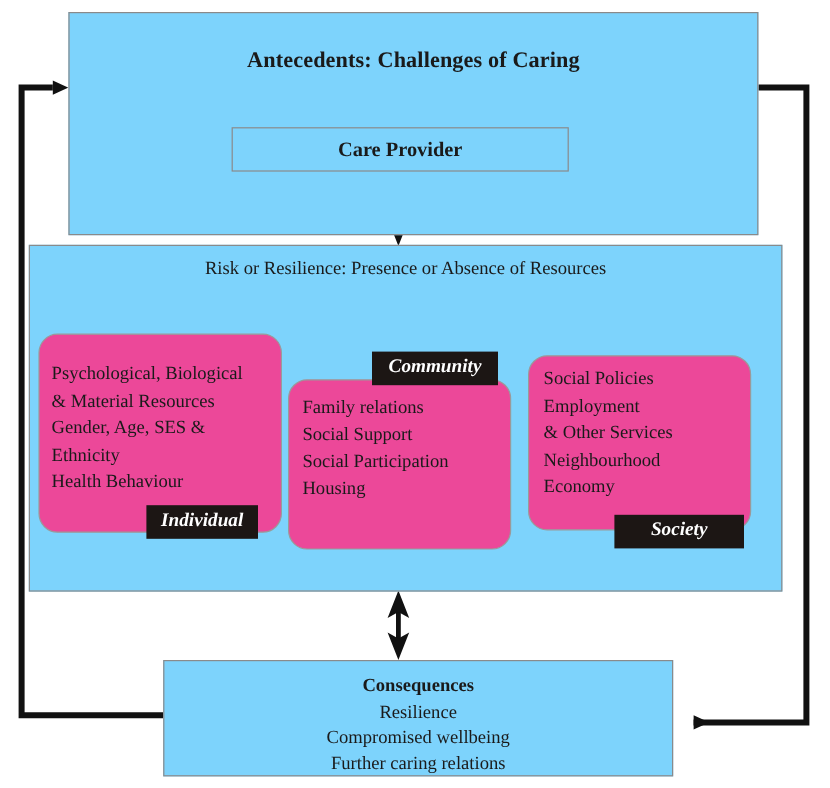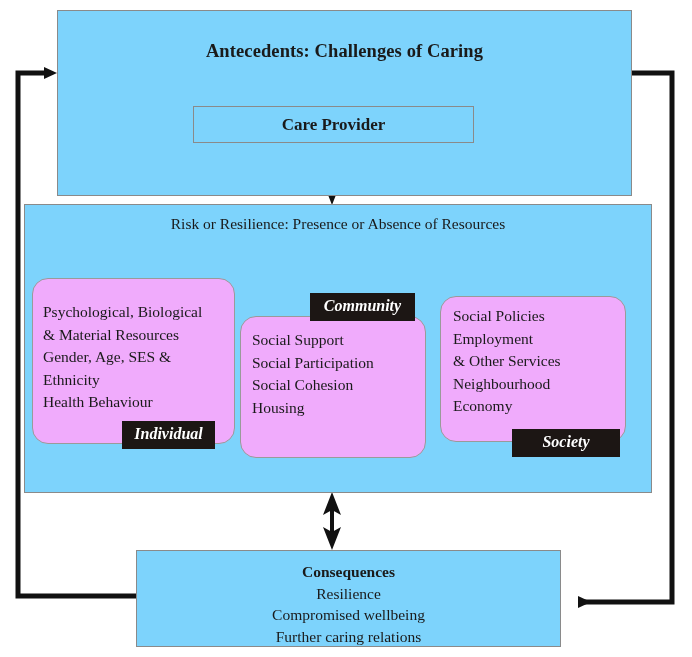--- a/index.html
+++ b/index.html
@@ -30,21 +30,21 @@
     position: absolute;
     box-sizing: border-box;
     border: 1.5px solid #8a8a8a;
     background: #7dd3fc;
   }
   .round-box {
     position: absolute;
     box-sizing: border-box;
     border: 1.5px solid #9a9a9a;
     border-radius: 16px;
-    background: #f0abfc;
+    background: #ec4899;
   }
 
   
   .title-bold {
     font-weight: bold;
     text-align: center;
     font-size: 18.5px;
     letter-spacing: 0.1px;
   }
   .box-title {
@@ -160,23 +160,23 @@
       <div>&amp; Material Resources</div>
       <div>Gender, Age, SES &amp;</div>
       <div>Ethnicity</div>
       <div>Health Behaviour</div>
     </div>
   </div>
   <div class="tag" style="left:122px; top:421px; width:93px; height:28px;">Individual</div>
 
   <div class="round-box" style="left:240px; top:316px; width:186px; height:142px; z-index:4;">
     <div class="list-text" style="left:11px; top:12px;">
+      <div>Family relations</div>
       <div>Social Support</div>
       <div>Social Participation</div>
-      <div>Social Cohesion</div>
       <div>Housing</div>
     </div>
   </div>
   <div class="tag" style="left:310px; top:293px; width:105px; height:28px;">Community</div>
 
   <div class="round-box" style="left:440px; top:296px; width:186px; height:146px; z-index:4;padding-left:15px;">
     <div class="list-text" style="left:12px; top:8px;">
       <div>Social Policies</div>
       <div>Employment</div>
       <div>&amp; Other Services</div>

